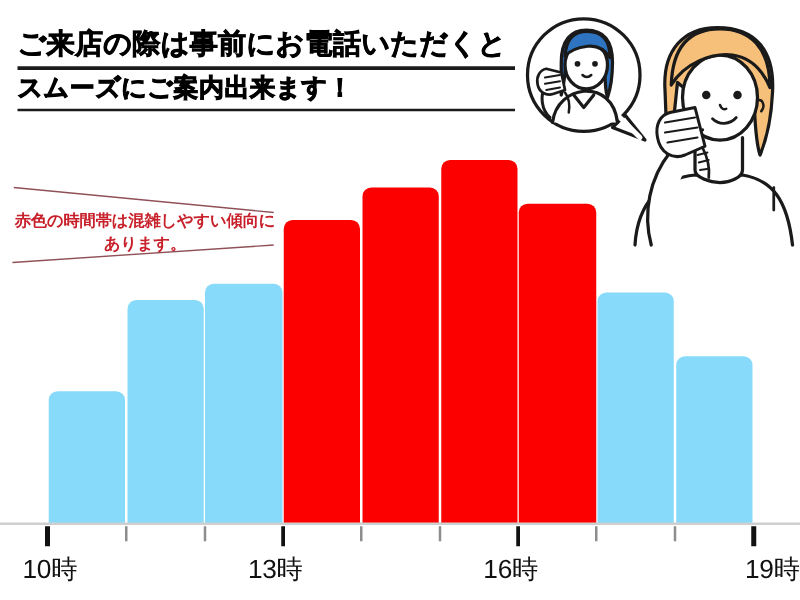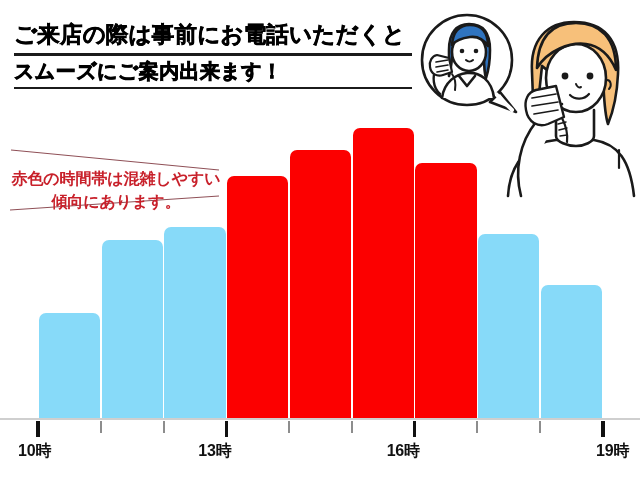--- a/index.html
+++ b/index.html
@@ -68,21 +68,21 @@
     left: 0;
     top: 0;
     overflow: visible;
   }
   .annotation-text {
     position: absolute;
     left: 2px;
     top: 22px;
     width: 212px;
     text-align: center;
-    font-size: 16px;
+    font-size: 13px;
     font-weight: 700;
     color: #c8202a;
     line-height: 1.42;
     letter-spacing: -0.1px;
   }
 
   
   .chart {
     position: absolute;
     left: 0;
@@ -108,22 +108,22 @@
     position: absolute;
     width: 2px;
     background: #8d8d8d;
   }
   .tick.major {
     width: 3.5px;
     background: #111111;
   }
   .tick-label {
     position: absolute;
-    font-size: 16px;
-    font-weight: 700;
+    font-size: 21px;
+    font-weight: 400;
     color: #111111;
     white-space: nowrap;
     letter-spacing: -0.2px;
   }
   .footnote {
     position: absolute;
     font-size: 12.5px;
     font-weight: 700;
     color: #1a1a1a;
     white-space: nowrap;

